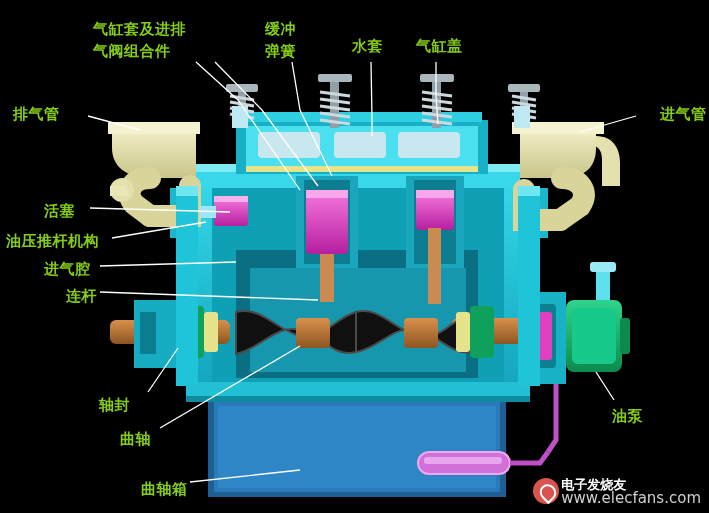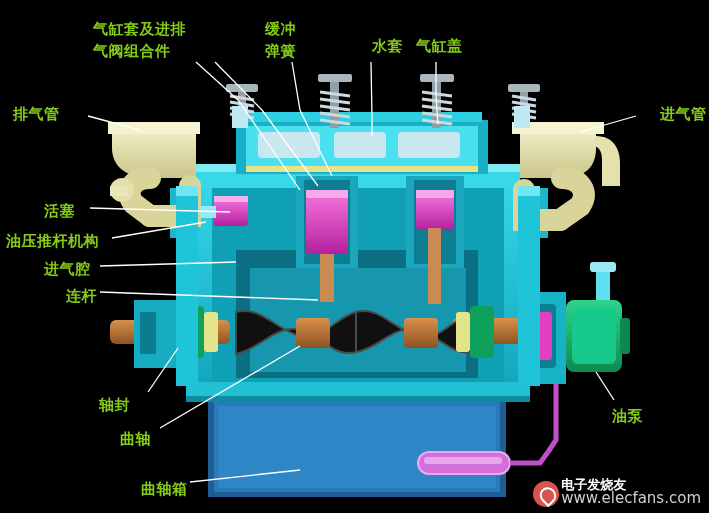--- a/index.html
+++ b/index.html
@@ -1,20 +1,20 @@
 <!DOCTYPE html>
 <html><head>
 <meta charset="utf-8">
 <style>
   html,body{margin:0;padding:0;background:#000;}
   body{width:709px;height:513px;overflow:hidden;font-family:"DejaVu Sans","Liberation Sans",sans-serif;}
   #stage{position:relative;width:709px;height:513px;background:#000;}
   .lbl{position:absolute;color:#84cc16;font-size:15px;font-weight:bold;line-height:22px;white-space:pre;letter-spacing:0.5px;}
   svg.over{position:absolute;left:0;top:0;width:709px;height:513px;pointer-events:none;}
-  .wm{position:absolute;right:8px;bottom:6px;display:flex;align-items:flex-end;gap:2px;}
+  .wm{position:absolute;right:8px;bottom:6px;display:flex;align-items:flex-start;gap:2px;}
   .wm .circ{width:26px;height:26px;border-radius:50%;background:#d9534f;position:relative;}
   .wm .circ:after{content:"";position:absolute;left:7px;top:6px;width:12px;height:13px;border:2px solid #fff;border-radius:50% 50% 50% 0;transform:rotate(-45deg);}
   .wm .txt{display:flex;flex-direction:column;line-height:1.05;}
   .wm .t1{color:#ffffff;font-size:13px;font-weight:bold;}
   .wm .t2{color:#cfcfcf;font-size:15px;}
 </style>
 </head>
 <body>
 
 <div id="stage">
@@ -215,21 +215,21 @@
       <path d="M160 428 L300 346"></path>
       <path d="M190 482 L300 470"></path>
       <path d="M614 400 L596 372"></path>
     </g>
   </svg>
 
   <div class="lbl" style="left:93px;top:18px;">气缸套及进排
 气阀组合件</div>
   <div class="lbl" style="left:265px;top:18px;">缓冲
 弹簧</div>
-  <div class="lbl" style="left:352px;top:35px;margin-left:20px;">水套</div>
+  <div class="lbl" style="left:352px;top:35px;">水套</div>
   <div class="lbl" style="left:416px;top:35px;text-align:right;">气缸盖</div>
   <div class="lbl" style="left:13px;top:103px;">排气管</div>
   <div class="lbl" style="left:660px;top:103px;">进气管</div>
   <div class="lbl" style="left:44px;top:200px;">活塞</div>
   <div class="lbl" style="left:6px;top:230px;">油压推杆机构</div>
   <div class="lbl" style="left:44px;top:258px;">进气腔</div>
   <div class="lbl" style="left:66px;top:285px;">连杆</div>
   <div class="lbl" style="left:99px;top:394px;">轴封</div>
   <div class="lbl" style="left:120px;top:428px;">曲轴</div>
   <div class="lbl" style="left:141px;top:478px;">曲轴箱</div>

